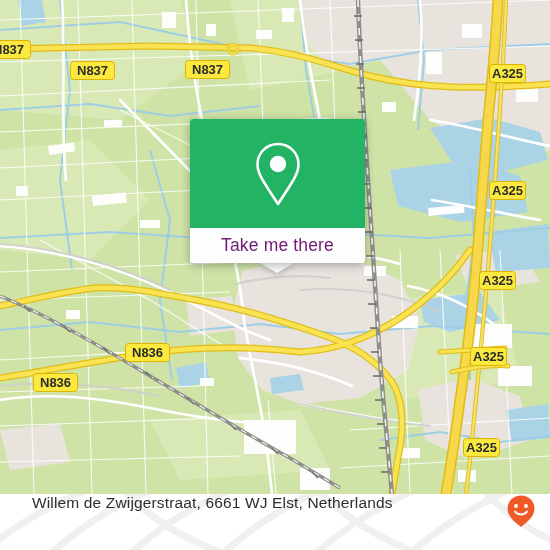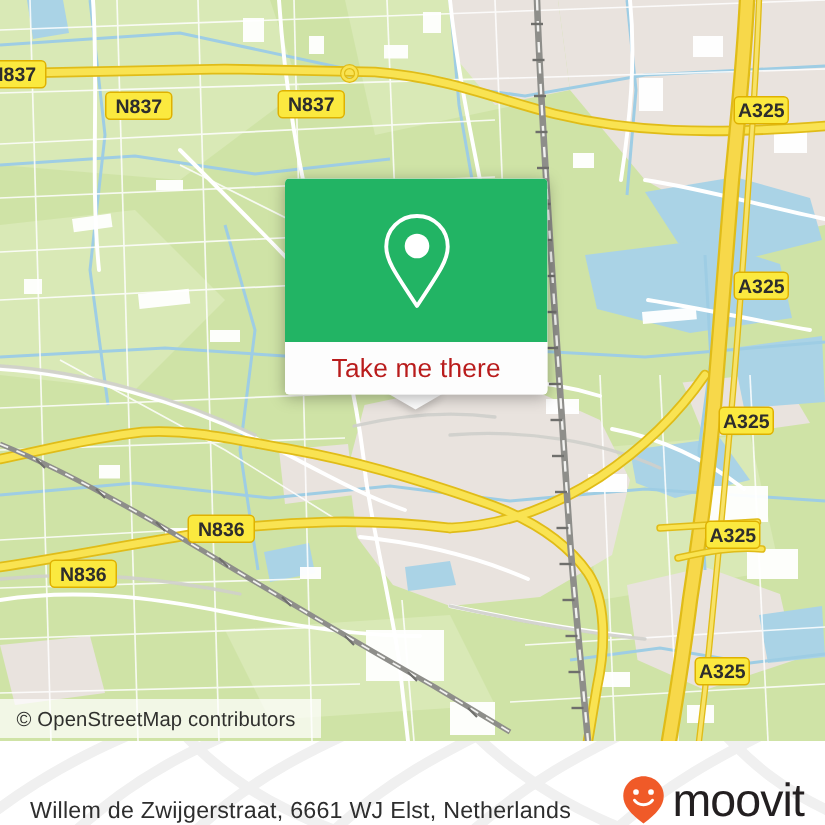--- a/index.html
+++ b/index.html
@@ -28,33 +28,33 @@
     filter:drop-shadow(0 2px 5px rgba(0,0,0,0.30));
   }
   #popup-inner{position:relative;width:100%;height:100%;border-radius:3px;overflow:hidden;background:#fff;}
   #popup-green{position:absolute;left:0;top:0;width:100%;height:109px;background:#22b464;}
   #popup-pin{position:absolute;left:0;top:0;width:100%;height:109px;display:flex;align-items:center;justify-content:center;}
   #popup-label{
     position:absolute;left:0;top:109px;width:100%;height:35px;
     display:flex;align-items:center;justify-content:center;
     background:#fdfdfd;
   }
-  #popup-label .cta{font-size:17.5px;color:#b91c1c;letter-spacing:0.15px;}
+  #popup-label .cta{font-size:17.5px;color:#701a75;letter-spacing:0.15px;}
   #popup-tail{
     position:absolute;left:258px;top:262px;width:0;height:0;
     border-left:19px solid transparent;border-right:19px solid transparent;
     border-top:11px solid #fdfdfd;
     z-index:39;
     filter:drop-shadow(0 2px 3px rgba(0,0,0,0.22));
   }
 
   
   #footer{position:absolute;left:0;top:494px;width:550px;height:56px;background:#ffffff;overflow:hidden;}
   #footer-watermark{position:absolute;left:0;top:0;width:550px;height:56px;opacity:1;}
-  #footer-row{position:absolute;left:0;top:0;width:550px;height:56px;display:flex;align-items:flex-end;justify-content:space-between;padding:0 14px 0 20px;box-sizing:border-box;}
+  #footer-row{position:absolute;left:0;top:0;width:550px;height:56px;display:flex;align-items:flex-start;justify-content:space-between;padding:0 14px 0 32px;box-sizing:border-box;}
   #footer-address{font-size:15.5px;color:#2e2e2e;letter-spacing:0.15px;white-space:nowrap;}
   #brand{display:flex;align-items:center;gap:4px;}
   #brand-word{font-size:31px;color:#231f20;letter-spacing:-0.6px;font-weight:400;line-height:1;}
 
   
   .shield{
     position:absolute;display:flex;align-items:center;justify-content:center;
     background:#fbe93f;border:1.6px solid #dfb100;border-radius:3.5px;
     color:#2d2d2d;font-weight:bold;line-height:1;z-index:20;
     box-sizing:border-box;white-space:nowrap;
@@ -303,23 +303,20 @@
 
     <div class="shield s-a" style="left:489px;top:64px;">A325</div>
     <div class="shield s-a" style="left:489px;top:181px;">A325</div>
     <div class="shield s-a" style="left:479px;top:271px;">A325</div>
     <div class="shield s-a" style="left:470px;top:347px;">A325</div>
     <div class="shield s-a" style="left:463px;top:438px;">A325</div>
 
     <div class="shield s-n" style="left:125px;top:343px;">N836</div>
     <div class="shield s-n" style="left:33px;top:373px;">N836</div>
 
-    <div id="attribution">
-      <span class="attr-txt">© OpenStreetMap contributors</span>
-    </div>
 
     <div id="popup-tail"></div>
 
     <div id="popup">
       <div id="popup-inner">
         <div id="popup-green"></div>
         <div id="popup-pin">
           <svg width="52" height="68" viewBox="0 0 52 68" aria-hidden="true">
             <path d="M26 4 C 14.5 4, 5.5 13, 5.5 24.5 C 5.5 33, 10 40, 26 64 C 42 40, 46.5 33, 46.5 24.5 C 46.5 13, 37.5 4, 26 4 Z" fill="none" stroke="#ffffff" stroke-width="2.6" stroke-linejoin="round"></path>
             <circle cx="26" cy="24" r="8.2" fill="#ffffff"></circle>
@@ -351,18 +348,17 @@
       <span id="footer-address">Willem de Zwijgerstraat, 6661 WJ Elst, Netherlands</span>
       <span id="brand">
         <span style="display:inline-flex;">
           <svg width="30" height="34" viewBox="0 0 30 34" aria-hidden="true">
             <path d="M15 1.5 C 7.4 1.5, 1.5 7.4, 1.5 14.6 C 1.5 21, 6.4 26.6, 15 33 C 23.6 26.6, 28.5 21, 28.5 14.6 C 28.5 7.4, 22.6 1.5, 15 1.5 Z" fill="#f05a28"></path>
             <circle cx="10" cy="12" r="1.9" fill="#ffffff"></circle>
             <circle cx="20" cy="12" r="1.9" fill="#ffffff"></circle>
             <path d="M9 17.5 C 11.5 21.4, 18.5 21.4, 21 17.5" fill="none" stroke="#ffffff" stroke-width="2" stroke-linecap="round"></path>
           </svg>
         </span>
-        <span id="brand-word">moovit</span>
       </span>
     </div>
   </div>
 
 </div>
 
 </body></html>

